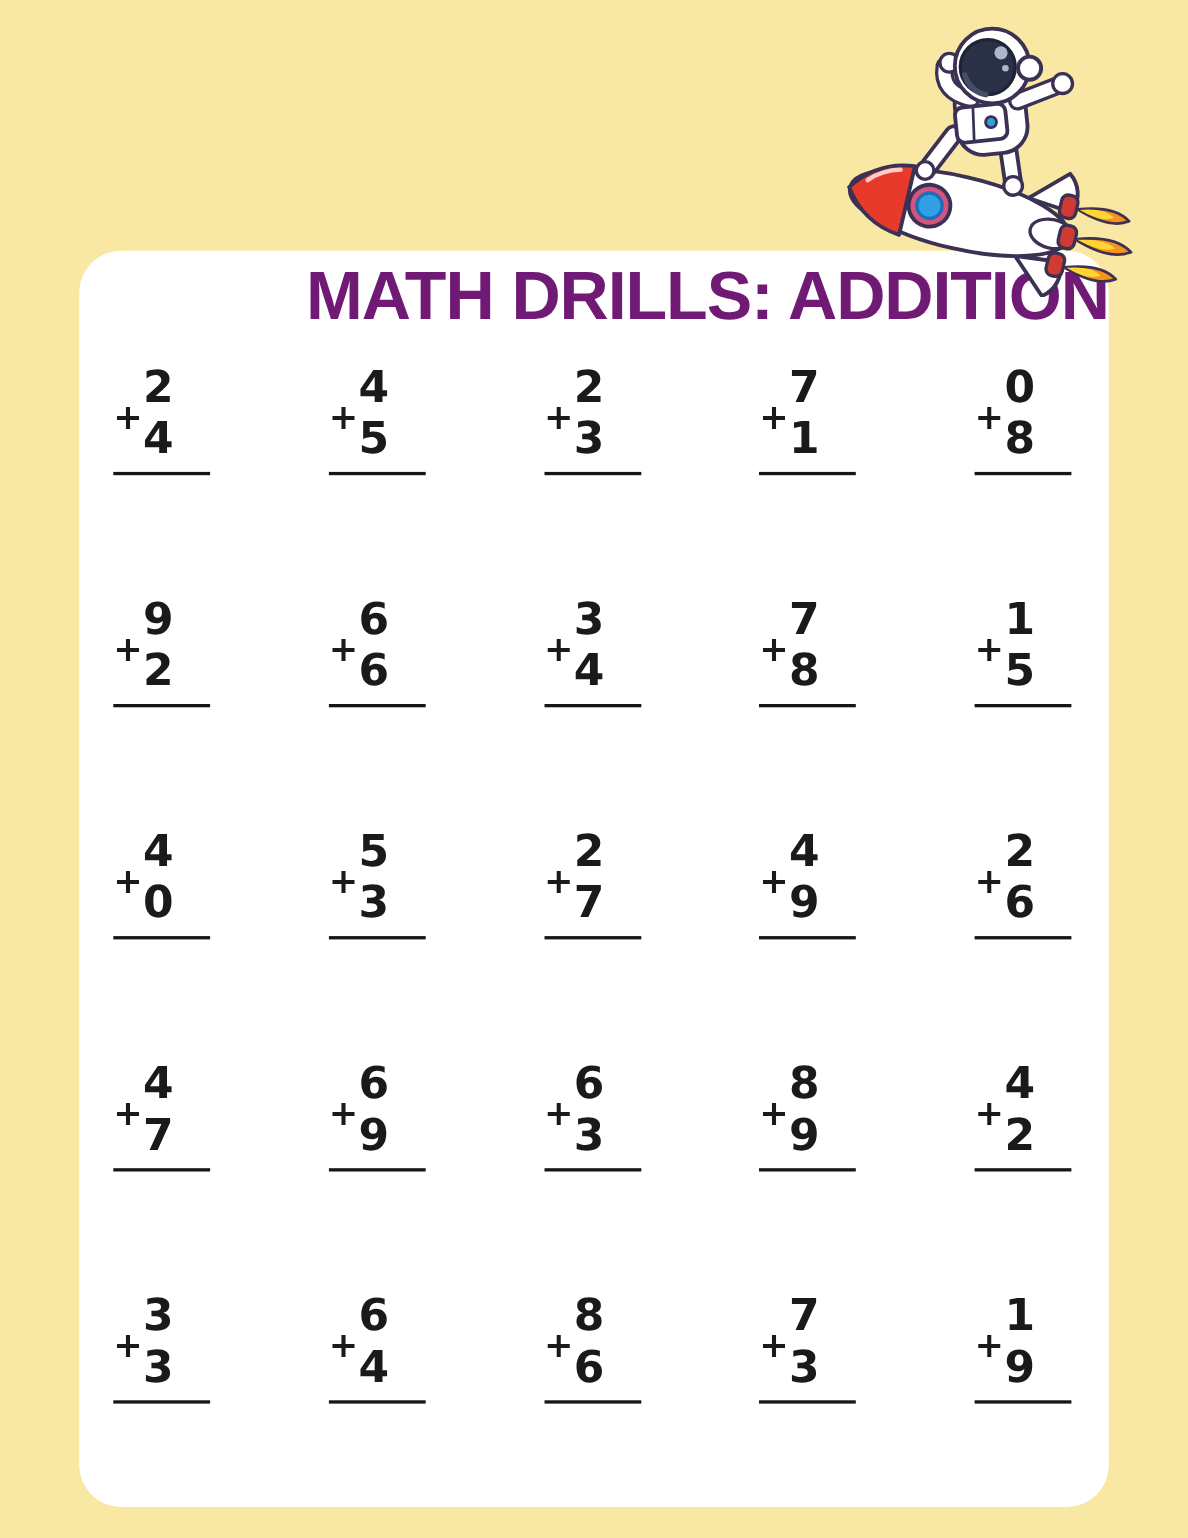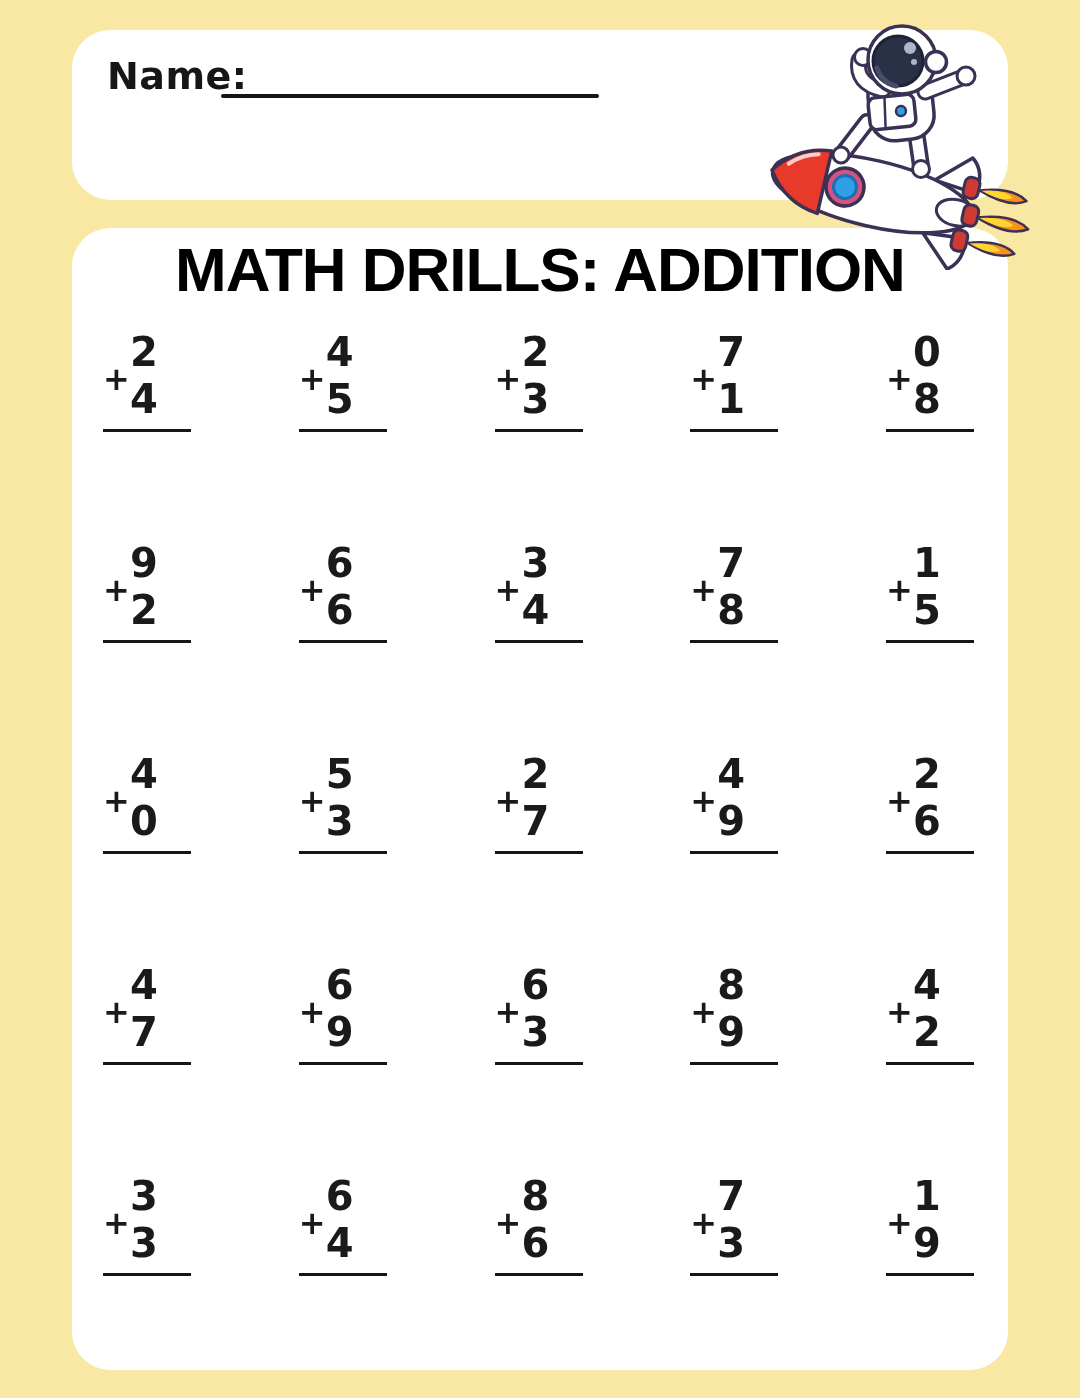--- a/index.html
+++ b/index.html
@@ -3,39 +3,35 @@
 <meta charset="utf-8">
 <style>
   html,body{margin:0;padding:0;}
   body{width:1080px;height:1398px;overflow:hidden;font-family:"DejaVu Sans",sans-serif;}
   .page{position:relative;width:1080px;height:1398px;background:#F9E7A4;}
   .card{position:absolute;background:#FFFFFF;border-radius:38px;}
   .name-card{left:72px;top:30px;width:936px;height:170px;}
   .name-label{position:absolute;left:35px;top:24px;font-size:38px;font-weight:700;color:#161616;line-height:44px;letter-spacing:0.5px;}
   .name-line{position:absolute;left:149px;top:64px;width:378px;height:0;border-bottom:4px solid #161616;border-radius:2px;}
   .sheet-card{left:72px;top:228px;width:936px;height:1142px;}
-  .sheet-title{position:absolute;left:0;top:10px;width:100%;text-align:center;
+  .sheet-title{position:absolute;left:0;top:10px;width:100%;text-align:right;
     font-family:"Liberation Sans","DejaVu Sans",sans-serif;font-weight:900;font-size:62px;
-    line-height:64px;color:#000000;letter-spacing:-1px;}
+    line-height:64px;color:#701a75;letter-spacing:-1px;}
   .problems{position:absolute;left:31px;right:34px;top:101px;}
   .problem-row{display:flex;justify-content:space-between;margin-bottom:108px;}
   .problem{position:relative;width:88px;height:94px;padding-bottom:6px;border-bottom:3px solid #161616;}
   .top-num,.bot-num{display:block;text-align:center;padding-right:6px;font-size:40px;line-height:47px;font-weight:700;color:#1a1a1a;}
   .plus{position:absolute;left:0;top:27px;width:24px;text-align:center;font-size:32px;line-height:47px;font-weight:700;color:#1a1a1a;}
   .illustration{position:absolute;left:755px;top:0;width:325px;height:270px;}
 </style>
 </head>
 <body>
 
 <div class="page">
 
-  <div class="card name-card">
-    <span class="name-label">Name:</span>
-    <div class="name-line"></div>
-  </div>
 
   <div class="card sheet-card">
     <div class="sheet-title">MATH DRILLS: ADDITION</div>
     <div class="problems">
         <div class="problem-row">
           <div class="problem">
             <span class="top-num">2</span>
             <span class="plus">+</span>
             <span class="bot-num">4</span>
           </div>

